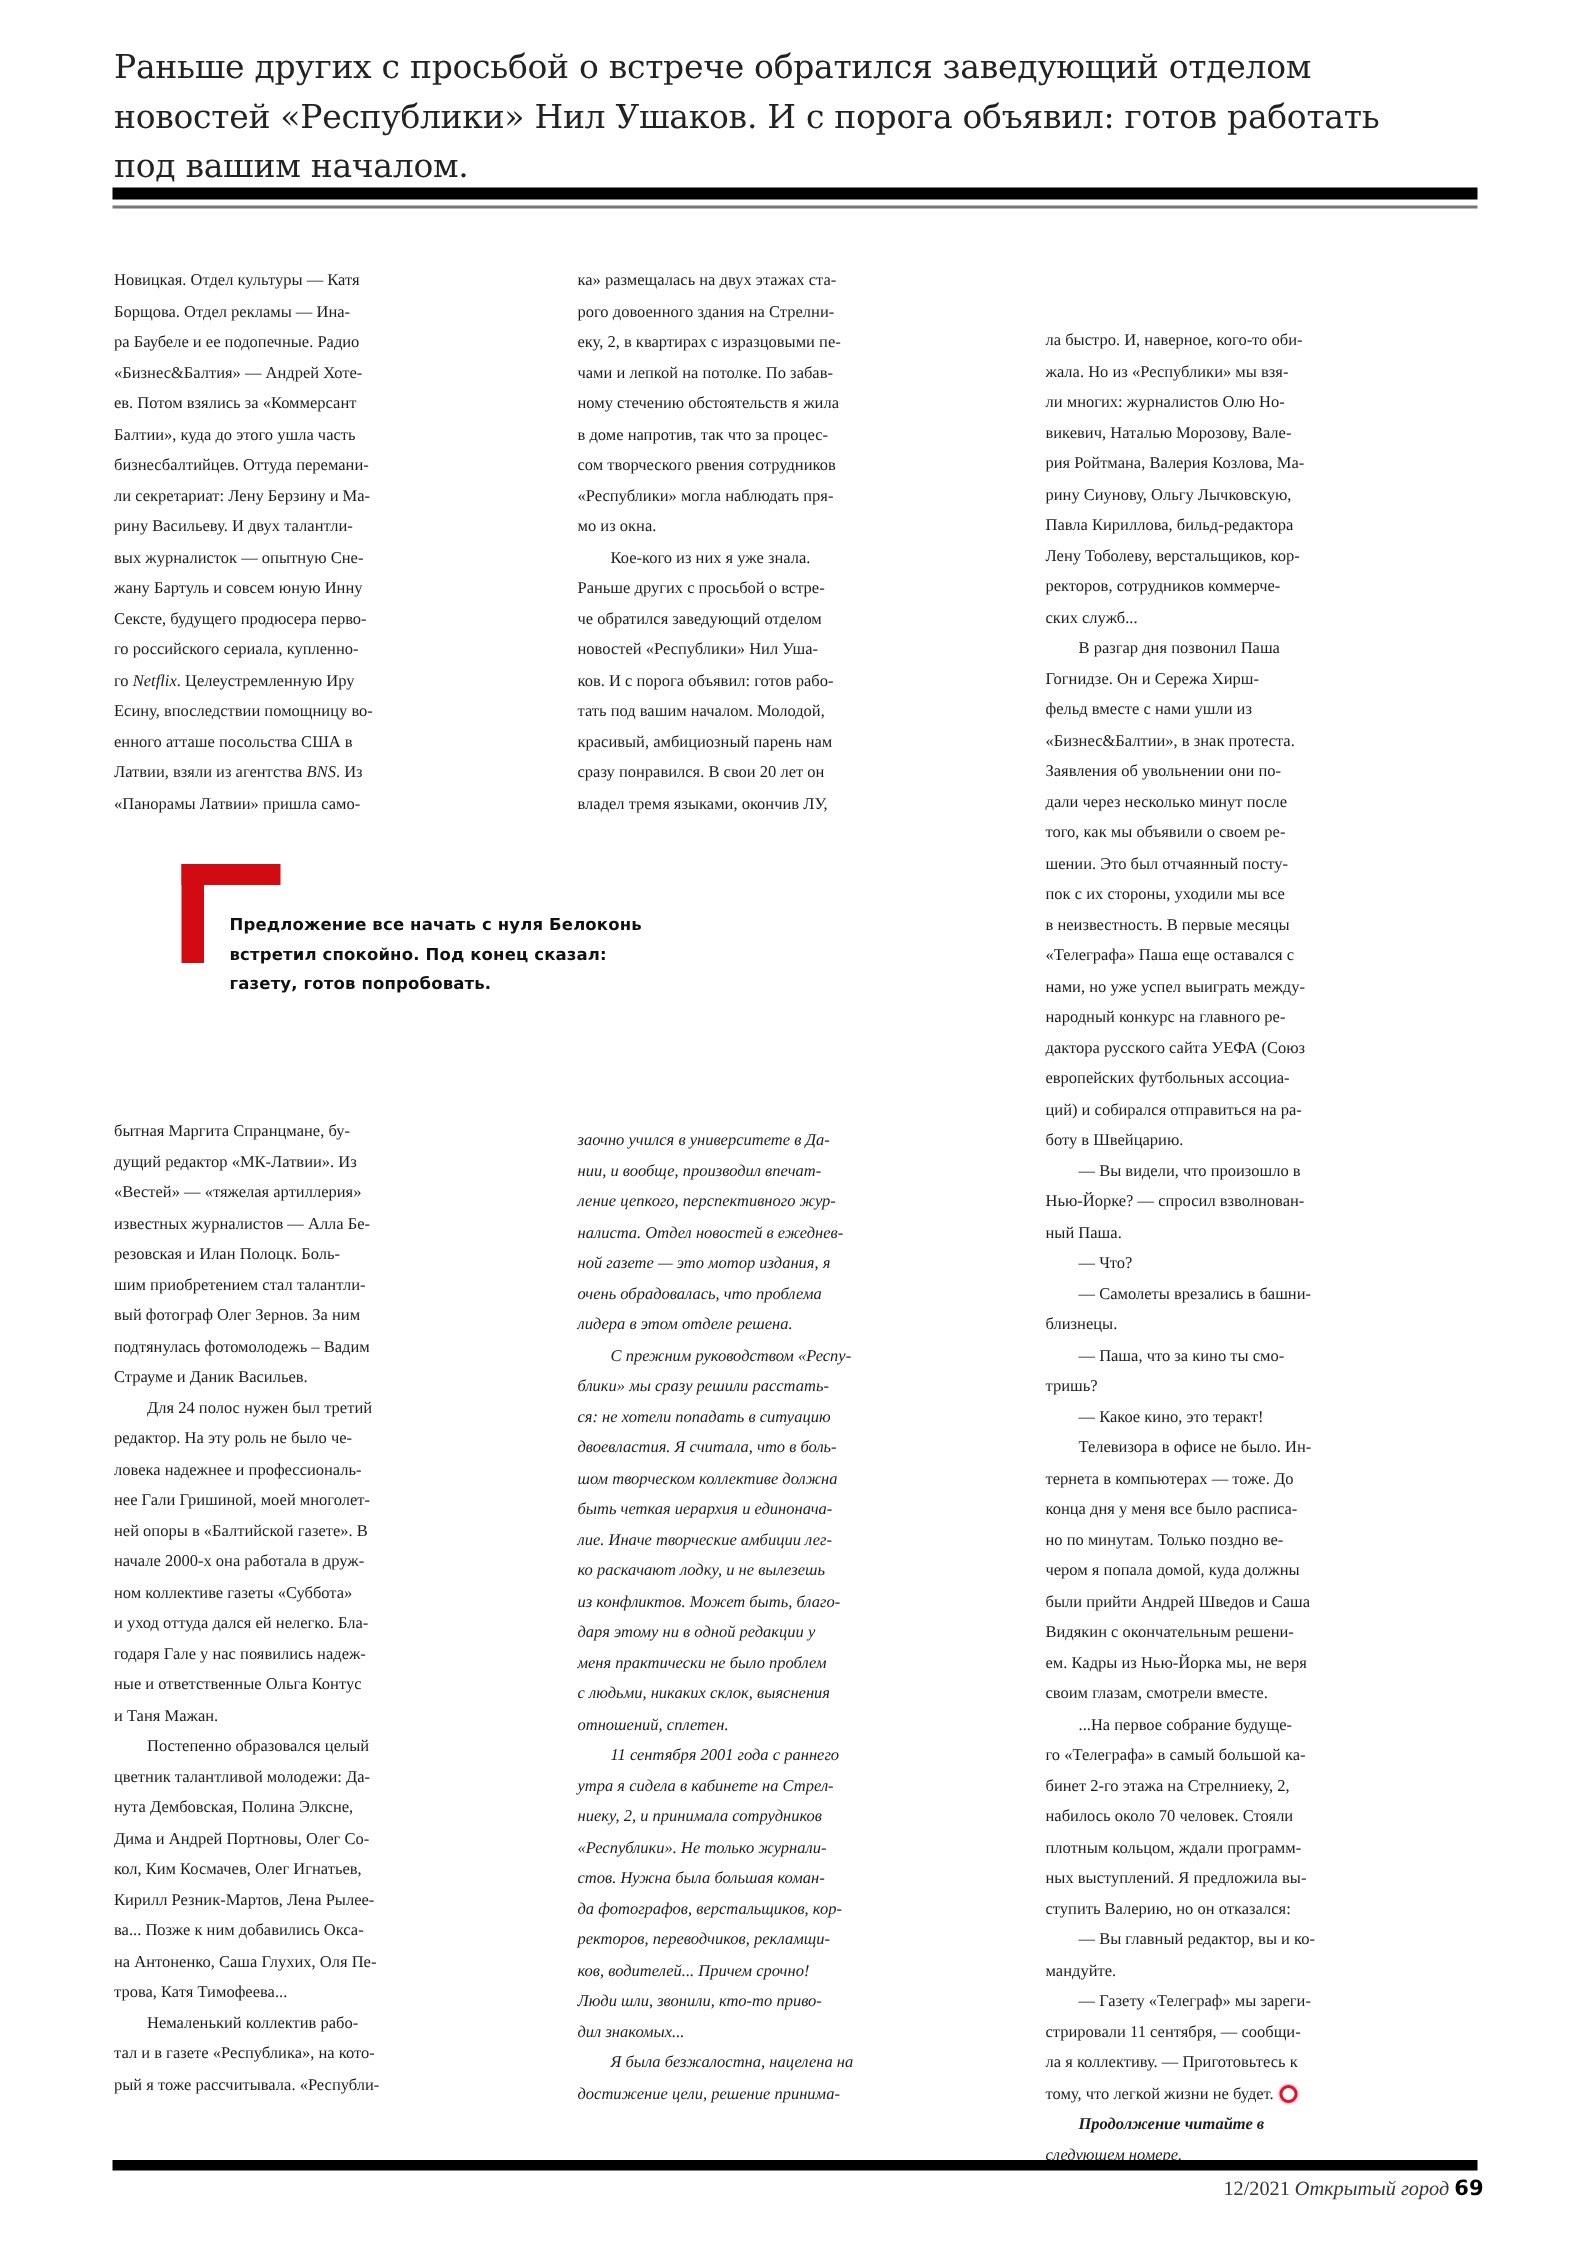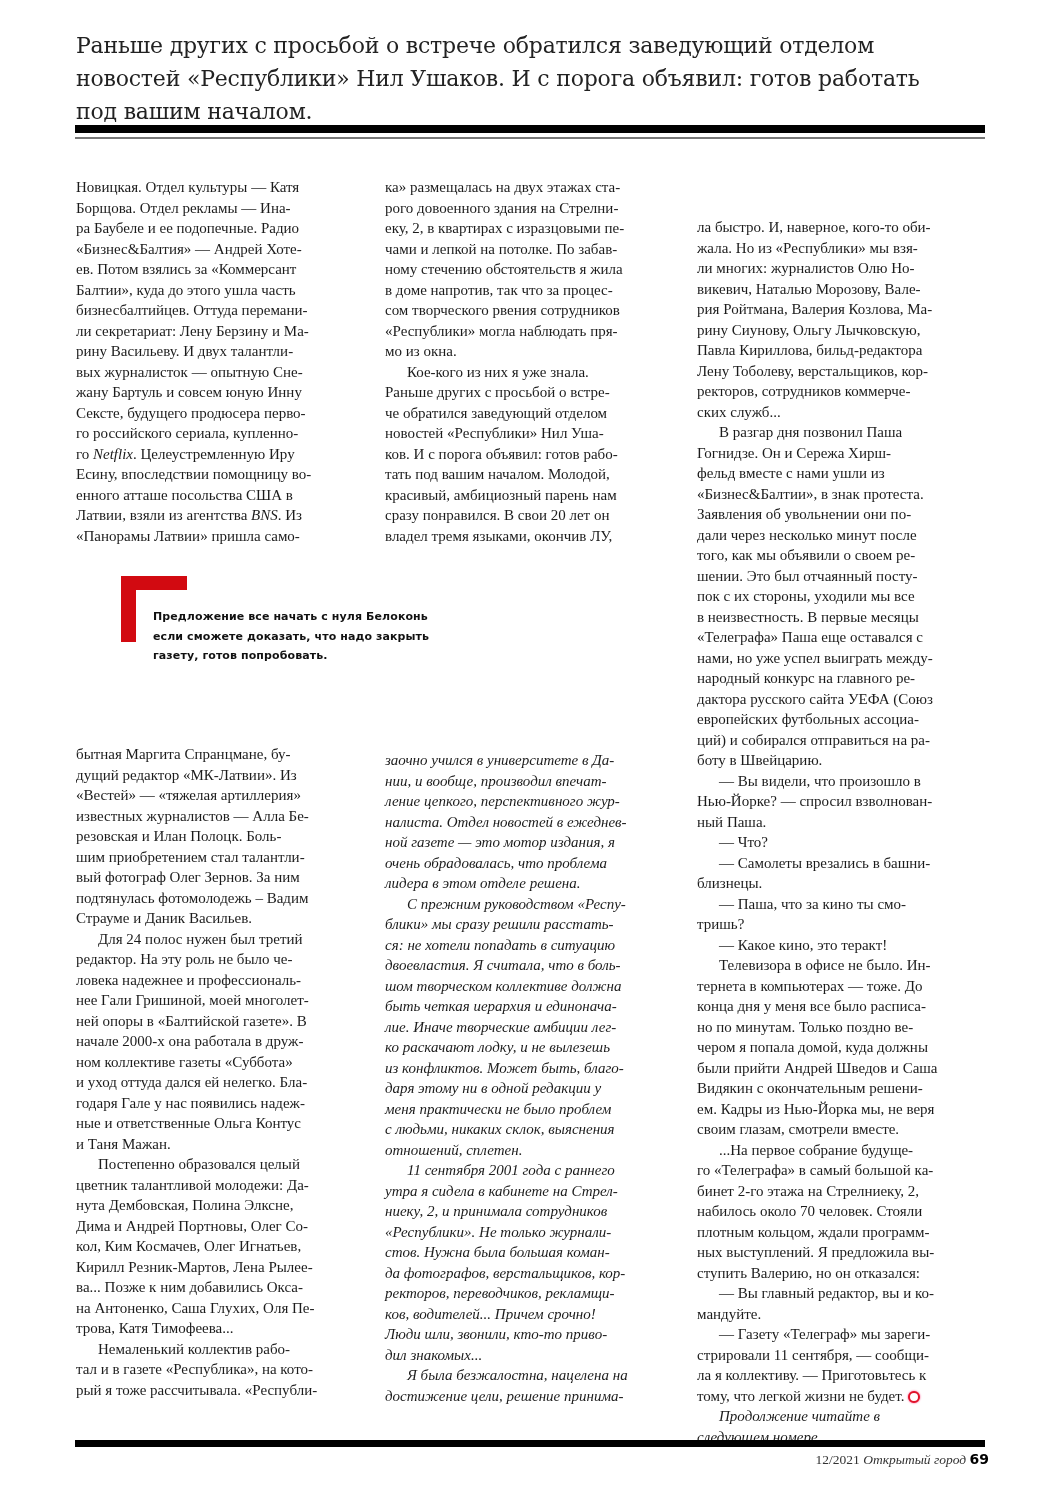--- a/index.html
+++ b/index.html
@@ -6,21 +6,21 @@
   body { width: 1061px; height: 1500px; position: relative; overflow: hidden; color: #1a1a1a; }
   .quote-top {
     position: absolute; left: 76px; top: 29px; width: 920px;
     font-family: "DejaVu Serif", serif; font-size: 22px; line-height: 33px;
     color: #222; letter-spacing: -0.2px;
   }
   .rule-thick { position: absolute; left: 75px; width: 910px; background: #000; }
   .rule-thin { position: absolute; left: 75px; width: 910px; background: #777; }
   .col {
     position: absolute; width: 282px;
-    font-family: "Liberation Serif", serif; font-size: 15px; line-height: 20.5px; color: #1c1c1c;
+    font-family: "Liberation Serif", serif; font-size: 11px; line-height: 20.5px; color: #1c1c1c;
   }
   .line { display: block; white-space: nowrap; }
   .ind { padding-left: 22px; }
   em { font-style: italic; }
   .pull-mark { position: absolute; left: 121px; top: 576px; width: 66px; height: 66px; }
   .pull-mark .h { position: absolute; left: 0; top: 0; width: 66px; height: 14px; background: #d20a11; }
   .pull-mark .v { position: absolute; left: 0; top: 0; width: 15px; height: 66px; background: #d20a11; }
   .pullquote {
     position: absolute; left: 153px; top: 607px; width: 460px;
     font-family: "DejaVu Sans", sans-serif; font-weight: bold; font-size: 11px; line-height: 19.5px; color: #111;
@@ -139,31 +139,31 @@
     <span class="line">набилось около 70 человек. Стояли</span>
     <span class="line">плотным кольцом, ждали программ-</span>
     <span class="line">ных выступлений. Я предложила вы-</span>
     <span class="line">ступить Валерию, но он отказался:</span>
     <span class="line ind">— Вы главный редактор, вы и ко-</span>
     <span class="line">мандуйте.</span>
     <span class="line ind">— Газету «Телеграф» мы зареги-</span>
     <span class="line">стрировали 11 сентября, — сообщи-</span>
     <span class="line">ла я коллективу. — Приготовьтесь к</span>
     <span class="line">тому, что легкой жизни не будет.<span class="end-mark"></span></span>
-    <span class="line ind" style="font-style: italic;">Продолжение читайте в</span>
+    <span class="line ind" style="font-style: italic; font-weight: bold;">Продолжение читайте в</span>
     <span class="line" style="font-style: italic;">следующем номере.</span>
   </div>
 
 <div class="pull-mark">
   <div class="h"></div>
     <div class="v"></div>
 </div>
 <div class="pullquote">
   <span class="line">Предложение все начать с нуля Белоконь</span>
-  <span class="line">если сможете доказать, что надо закрыть</span>
+  <span class="line">встретил спокойно. Под конец сказал:</span>
   <span class="line">газету, готов попробовать.</span>
 </div>
 
 <div class="col" id="lcol1" style="left:76px;top:744px;">
     <span class="line">бытная Маргита Спранцмане, бу-</span>
     <span class="line">дущий редактор «МК-Латвии». Из</span>
     <span class="line">«Вестей» — «тяжелая артиллерия»</span>
     <span class="line">известных журналистов — Алла Бе-</span>
     <span class="line">резовская и Илан Полоцк. Боль-</span>
     <span class="line">шим приобретением стал талантли-</span>

